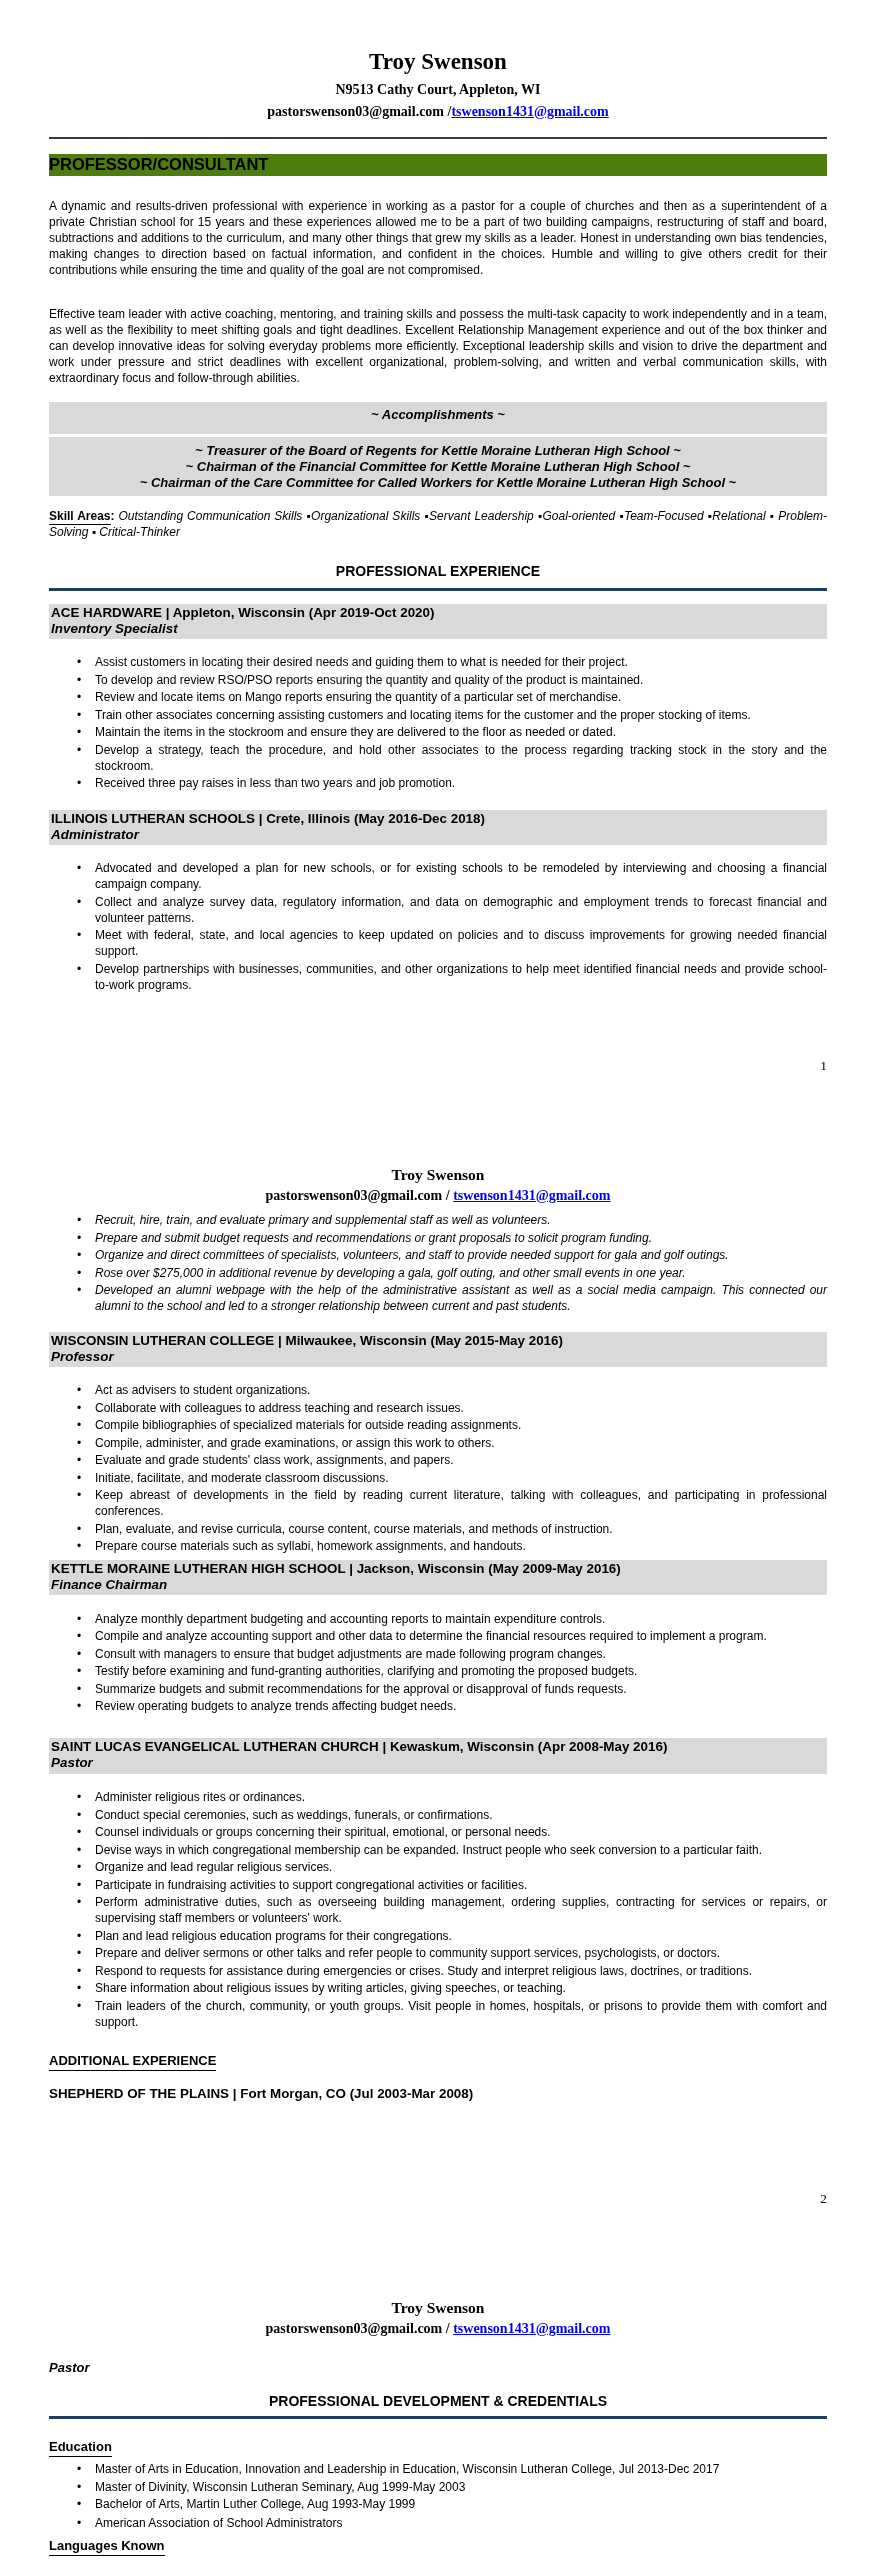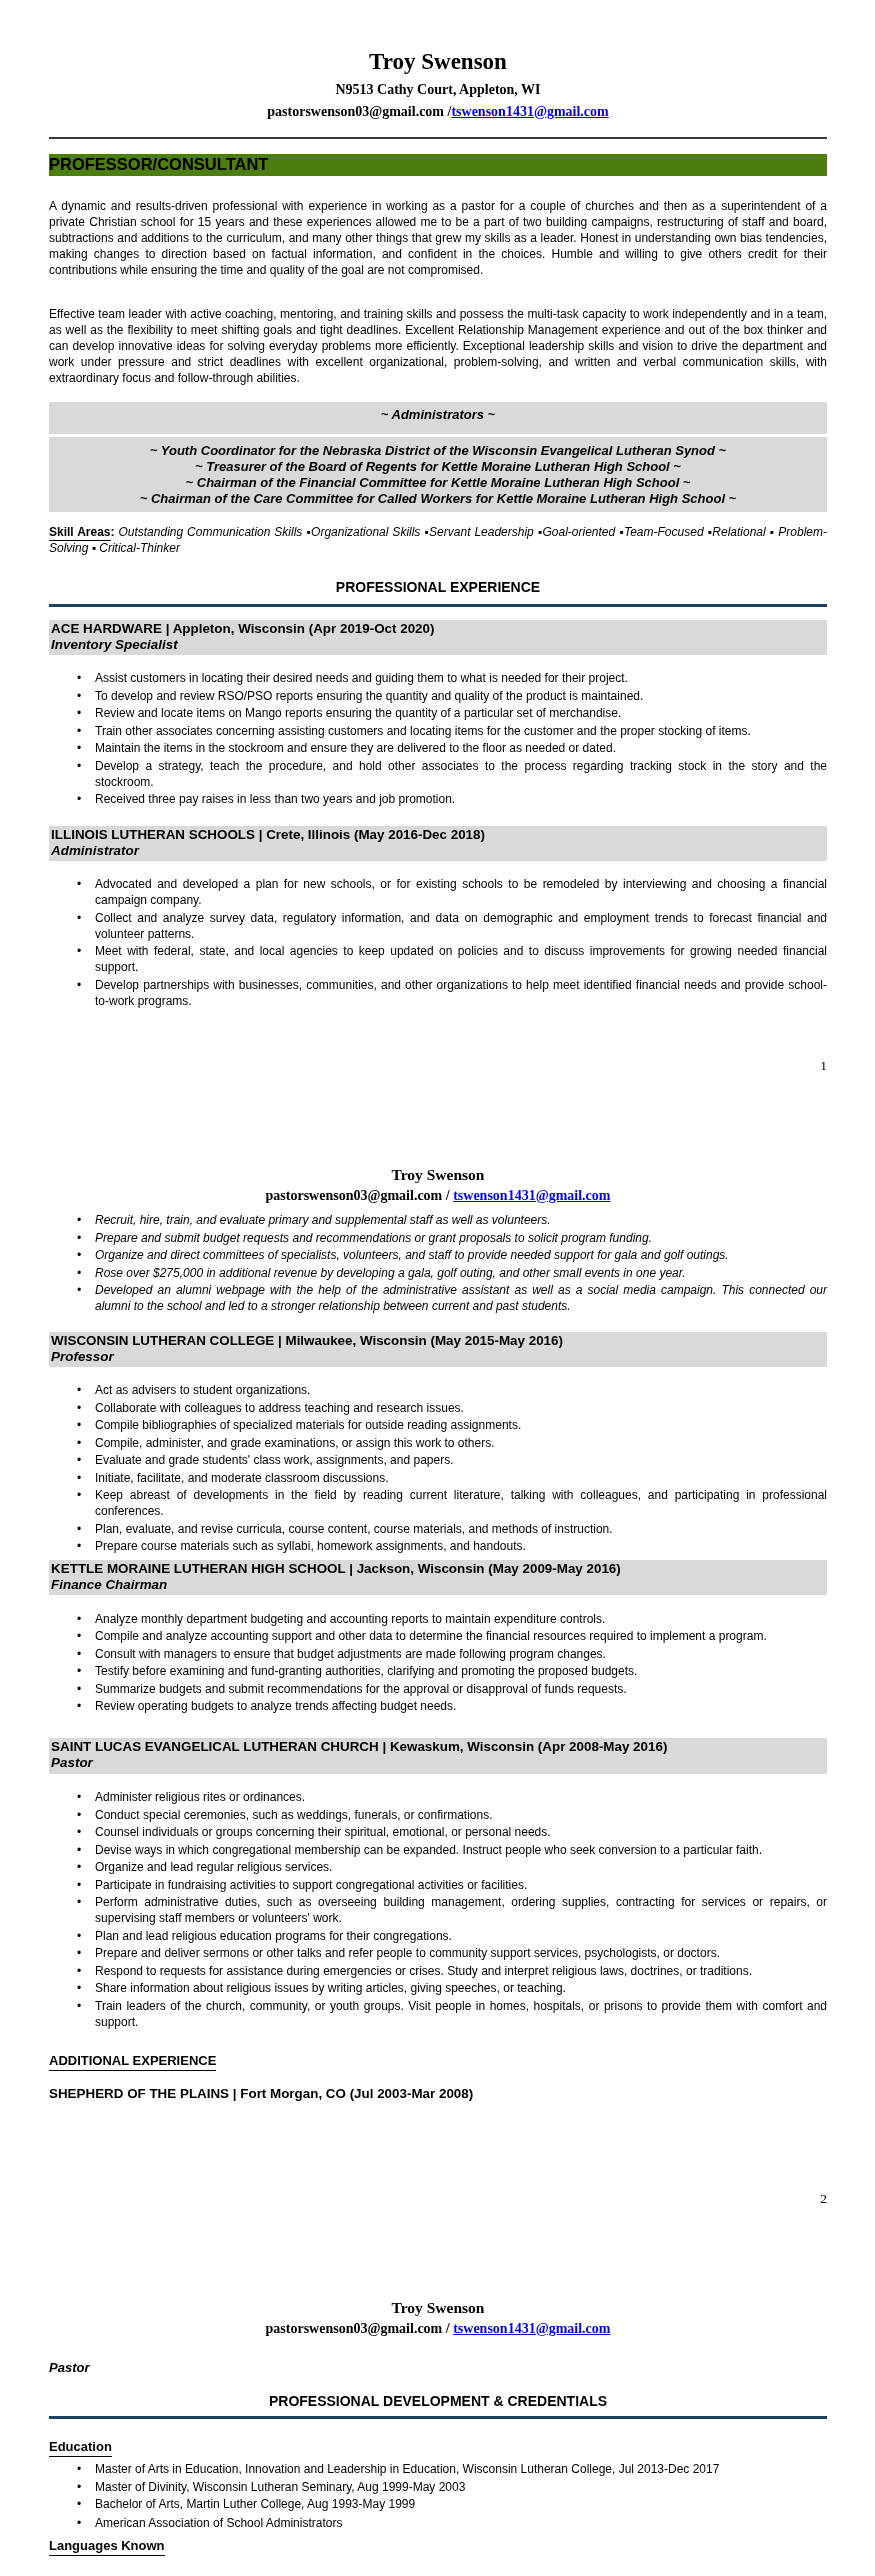--- a/index.html
+++ b/index.html
@@ -77,24 +77,23 @@
   <div class="doc-emails"><span>pastorswenson03@gmail.com /</span><a class="email-link" href="#">tswenson1431@gmail.com</a></div>
 
   <div class="rule-dark"></div>
 
   <div class="role-banner">PROFESSOR/CONSULTANT</div>
 
   <div class="para para-1">A dynamic and results-driven professional with experience in working as a pastor for a couple of churches and then as a superintendent of a private Christian school for 15 years and these experiences allowed me to be a part of two building campaigns, restructuring of staff and board, subtractions and additions to the curriculum, and many other things that grew my skills as a leader. Honest in understanding own bias tendencies, making changes to direction based on factual information, and confident in the choices. Humble and willing to give others credit for their contributions while ensuring the time and quality of the goal are not compromised.</div>
   <div class="para para-2">Effective team leader with active coaching, mentoring, and training skills and possess the multi-task capacity to work independently and in a team, as well as the flexibility to meet shifting goals and tight deadlines. Excellent Relationship Management experience and out of the box thinker and can develop innovative ideas for solving everyday problems more efficiently. Exceptional leadership skills and vision to drive the department and work under pressure and strict deadlines with excellent organizational, problem-solving, and written and verbal communication skills, with extraordinary focus and follow-through abilities.</div>
 
   <div class="acc">
-    <div class="acc-head">~ Administrators ~</div>
+    <div class="acc-head">~ Accomplishments ~</div>
     <div class="acc-gap"></div>
     <div class="acc-items">
-      <div>~ Youth Coordinator for the Nebraska District of the Wisconsin Evangelical Lutheran Synod ~</div>
       <div>~ Treasurer of the Board of Regents for Kettle Moraine Lutheran High School ~</div>
       <div>~ Chairman of the Financial Committee for Kettle Moraine Lutheran High School ~</div>
       <div>~ Chairman of the Care Committee for Called Workers for Kettle Moraine Lutheran High School ~</div>
     </div>
   </div>
 
   <div class="skills"><span class="skills-label">Skill Areas</span><span class="skills-colon">:</span>
     <span class="skills-text">Outstanding Communication Skills ▪Organizational Skills ▪Servant Leadership ▪Goal-oriented ▪Team-Focused ▪Relational ▪ Problem-Solving ▪ Critical-Thinker</span></div>
 
   <div class="heading-center">PROFESSIONAL EXPERIENCE</div>

